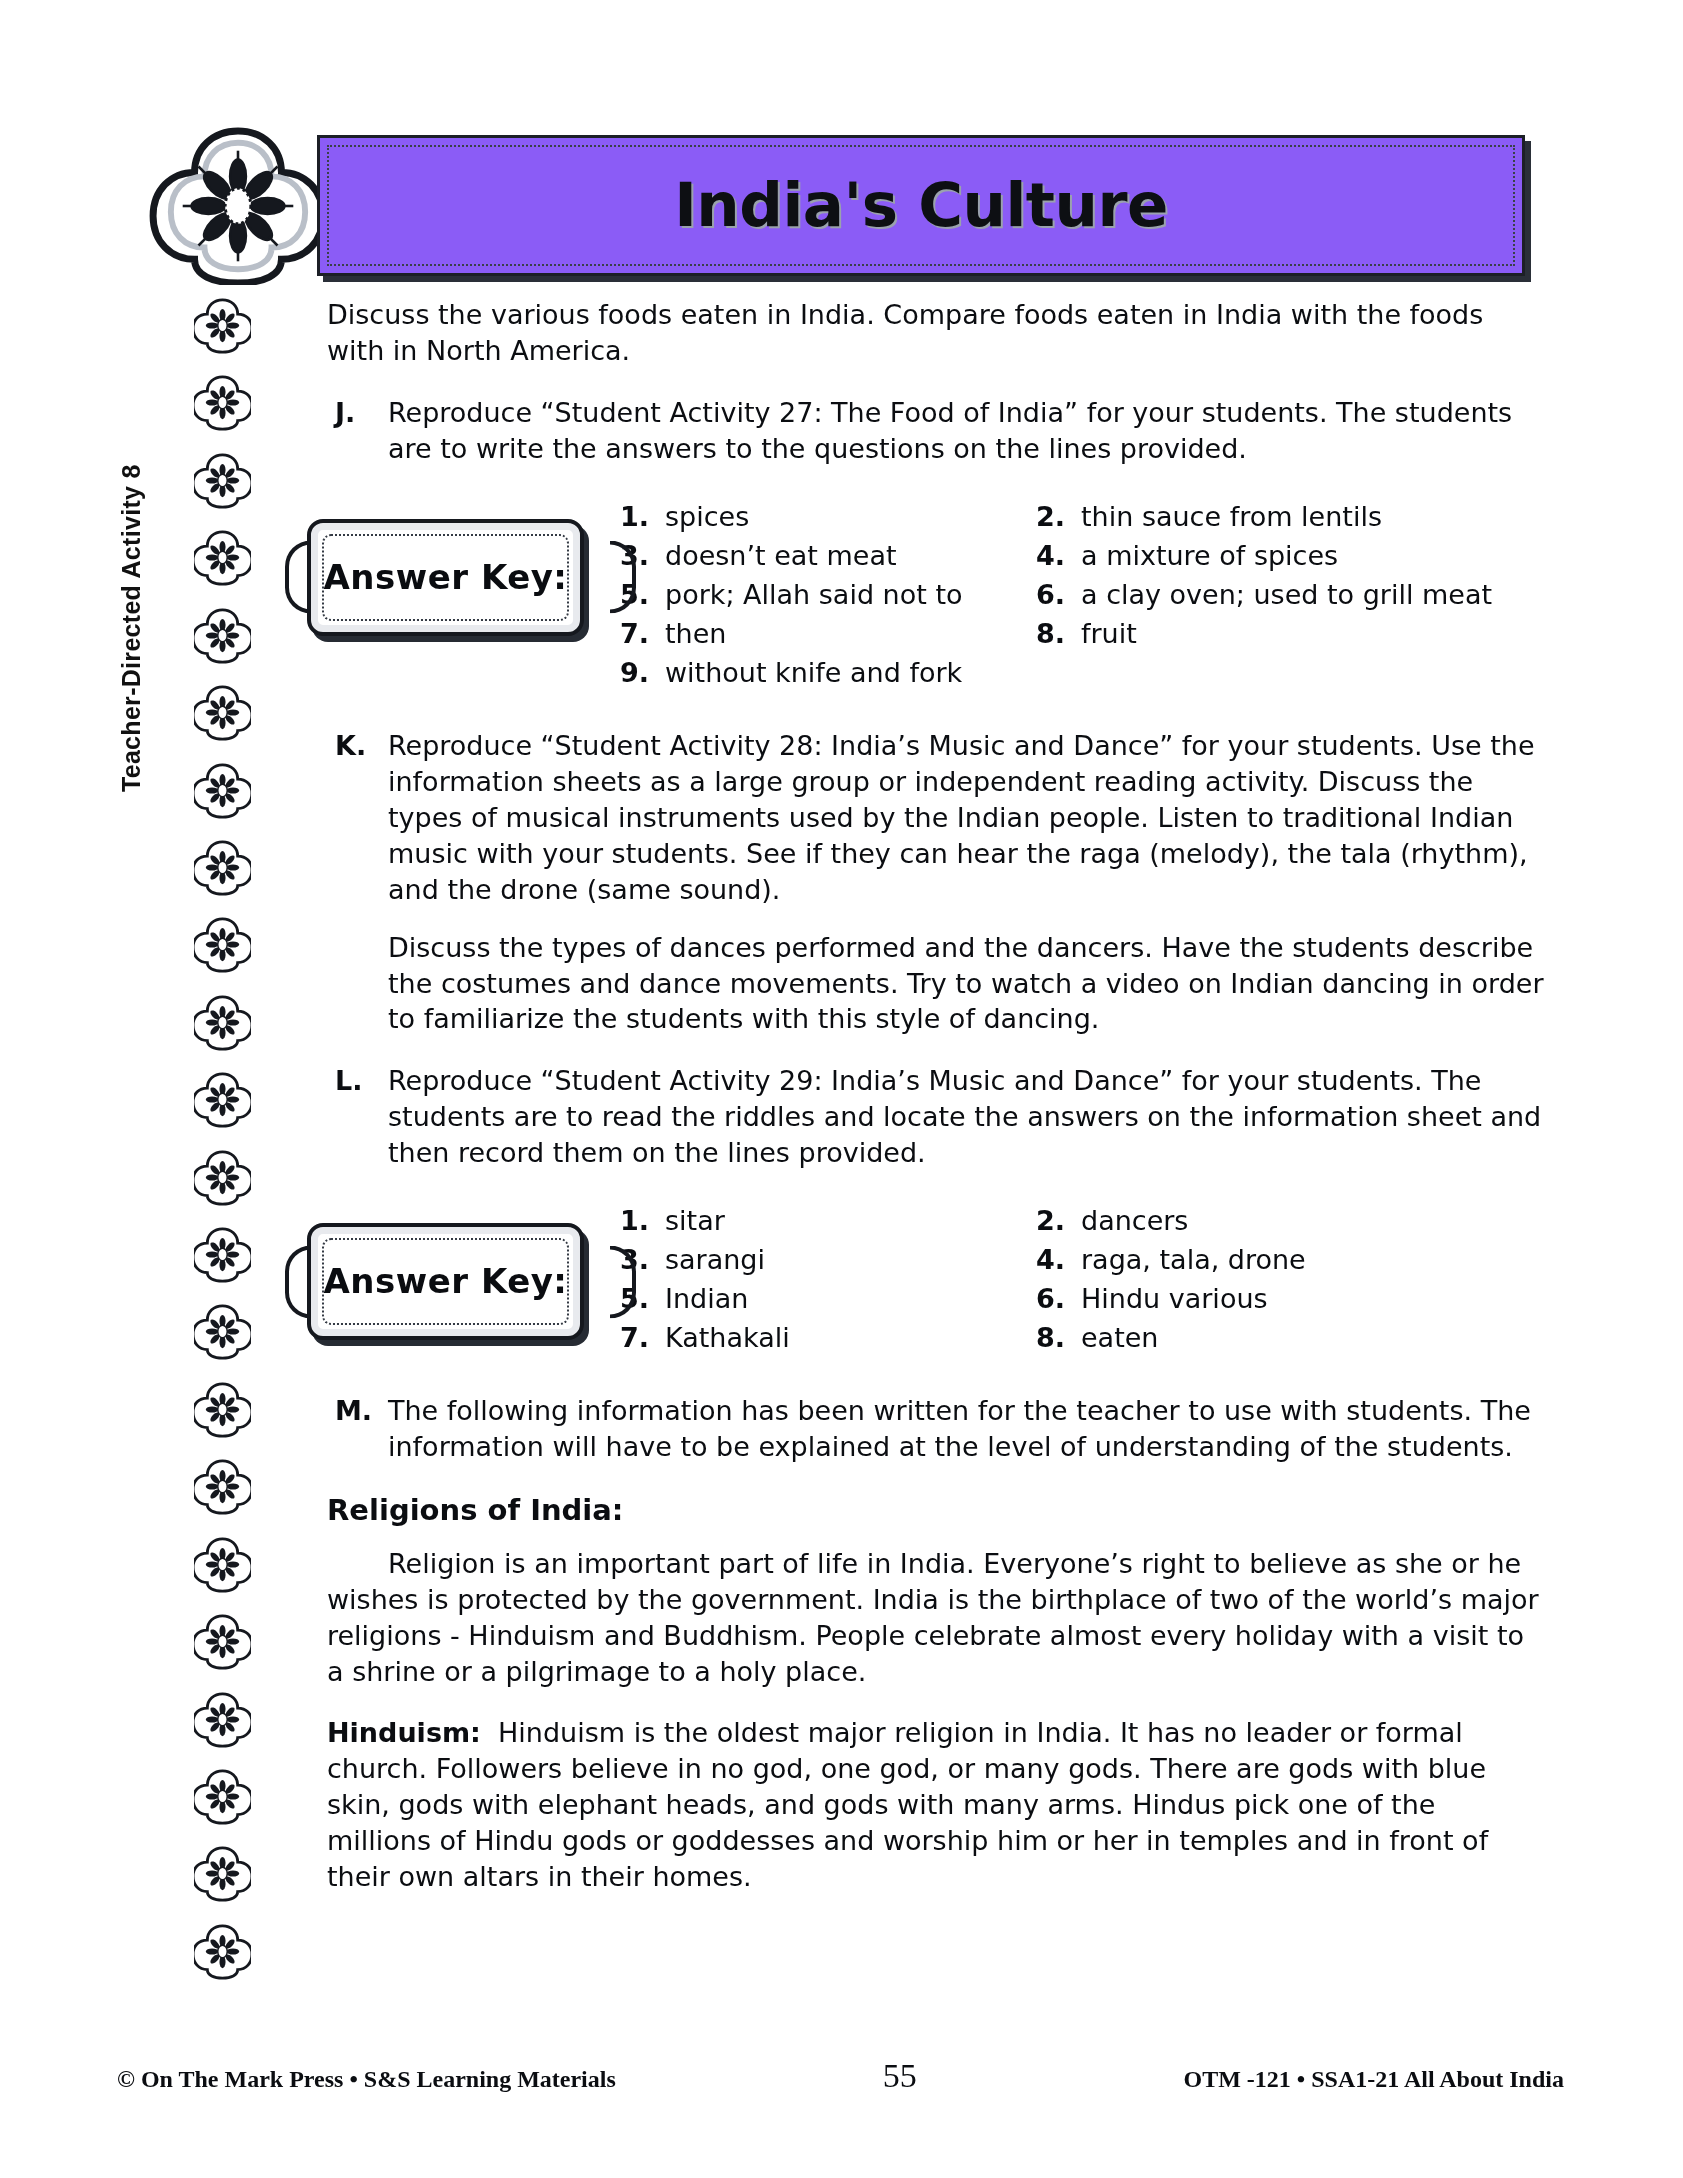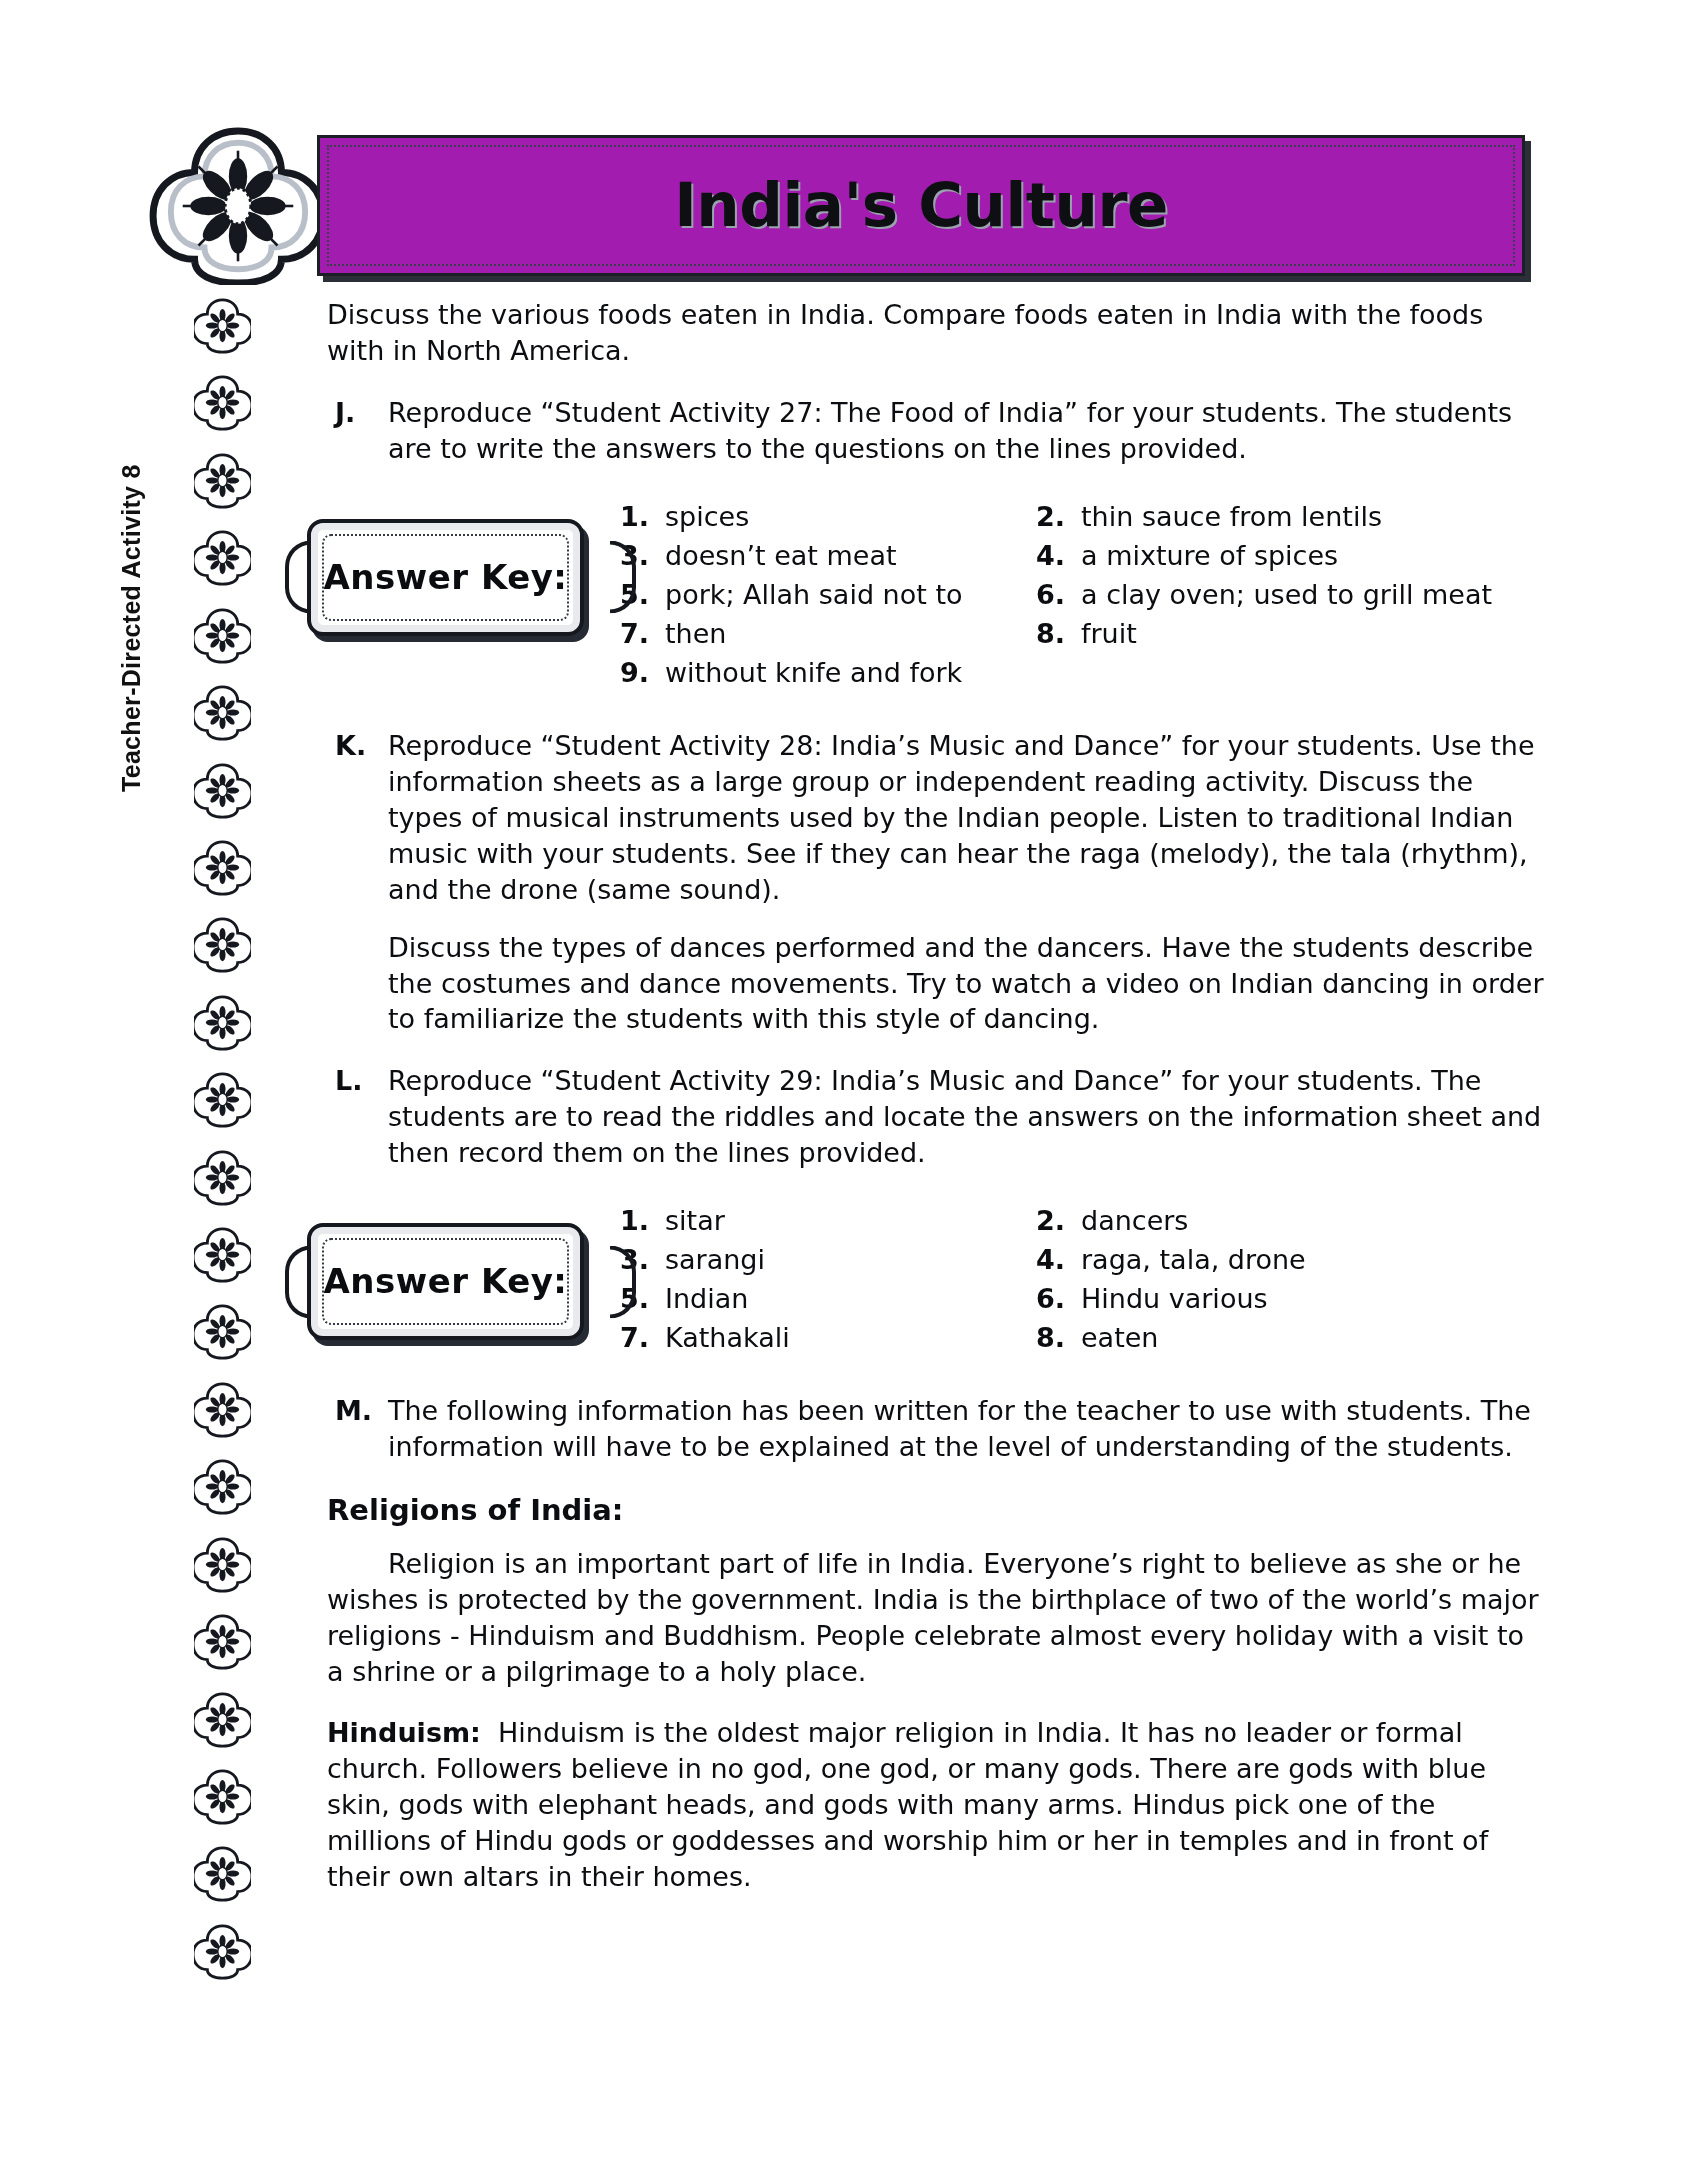--- a/index.html
+++ b/index.html
@@ -66,21 +66,21 @@
     top: 127px;
     width: 1386px;
     height: 158px;
   }
   .header-bar {
     position: absolute;
     left: 178px;
     top: 8px;
     right: 0;
     height: 141px;
-    background: #a21caf;
+    background: #8b5cf6;
     border: 3px solid #1c1f26;
     box-shadow: 6px 6px 0 0 #2a2f38;
     box-sizing: border-box;
   }
   .header-bar:before {
     content: "";
     position: absolute;
     left: 7px; top: 7px; right: 7px; bottom: 7px;
     border: 2px dotted #3a4049;
     pointer-events: none;
@@ -799,15 +799,20 @@
     </div>
 
     <div>
       <p class="subhead">Religions of India:</p>
       <p class="para indent-first">Religion is an important part of life in India.  Everyone’s right to believe as she or he wishes is protected by the government.  India is the birthplace of two of the world’s major religions - Hinduism and Buddhism.  People celebrate almost every holiday with a visit to a shrine or a pilgrimage to a holy place.</p>
       <p class="para"><span class="run-head">Hinduism:</span>&nbsp; <span>Hinduism is the oldest major religion in India.  It has no leader or formal church.  Followers believe in no god, one god, or many gods.  There are gods with blue skin, gods with elephant heads, and gods with many arms.  Hindus pick one of the millions of Hindu gods or goddesses and worship him or her in temples and in front of their own altars in their homes.</span></p>
     </div>
 
   </div>
 
+  <div class="footer">
+    <span class="footer-left">© On The Mark Press • S&amp;S Learning Materials</span>
+    <span class="footer-page">55</span>
+    <span class="footer-right">OTM -121 • SSA1-21 All About India</span>
+  </div>
 
 </div>
 
 
 </body></html>

